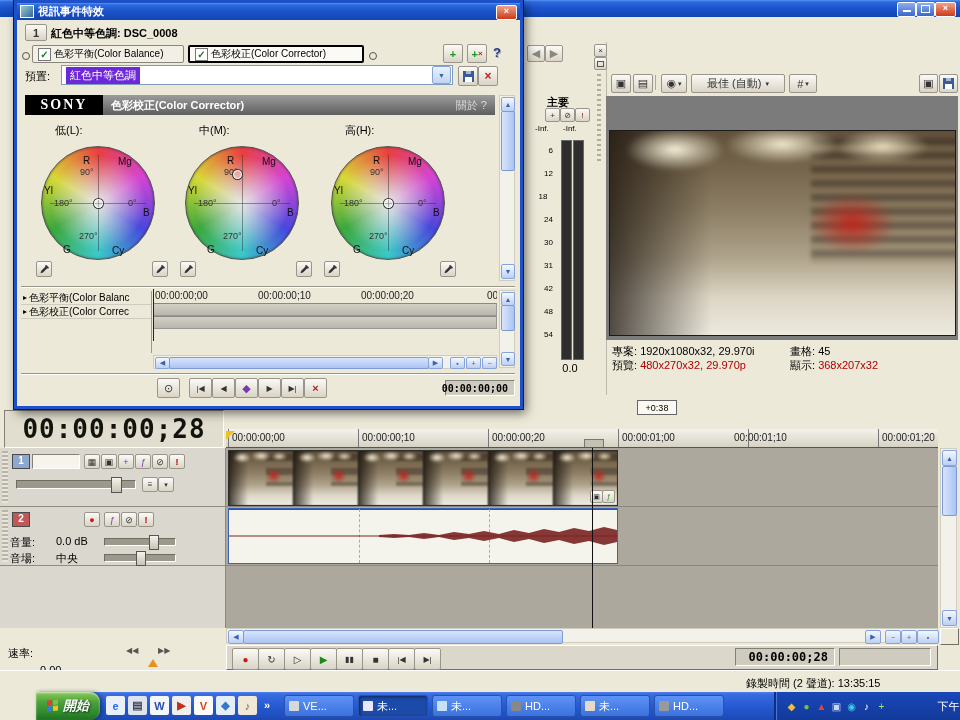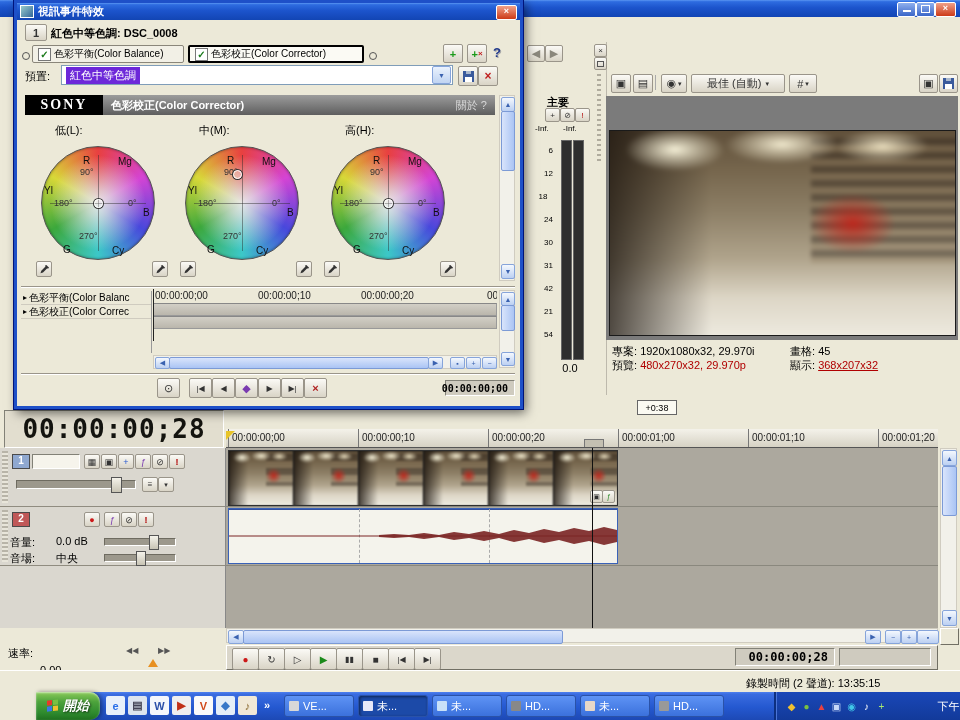--- a/index.html
+++ b/index.html
@@ -133,21 +133,21 @@
     <div class="x" style="left:10px;top:62px;font-size:8px;">-Inf.</div>
     <div class="x" style="left:38px;top:62px;font-size:8px;">-Inf.</div>
 
     <div class="x" style="left:8px;top:84px;width:20px;text-align:right;font-size:8px;">6</div>
     <div class="x" style="left:8px;top:107px;width:20px;text-align:right;font-size:8px;">12</div>
     <div class="x" style="left:8px;top:130px;width:20px;text-align:center;font-size:8px;">18</div>
     <div class="x" style="left:8px;top:153px;width:20px;text-align:right;font-size:8px;">24</div>
     <div class="x" style="left:8px;top:176px;width:20px;text-align:right;font-size:8px;">30</div>
     <div class="x" style="left:8px;top:199px;width:20px;text-align:right;font-size:8px;">31</div>
     <div class="x" style="left:8px;top:222px;width:20px;text-align:right;font-size:8px;">42</div>
-    <div class="x" style="left:8px;top:245px;width:20px;text-align:right;font-size:8px;">21</div>
+    <div class="x" style="left:8px;top:245px;width:20px;text-align:right;font-size:8px;">48</div>
     <div class="x" style="left:8px;top:268px;width:20px;text-align:right;font-size:8px;">54</div>
     <div class="x" style="left:36px;top:78px;width:9px;height:218px;background:#2E2E2E;border:1px solid #666;"></div>
     <div class="x" style="left:48px;top:78px;width:9px;height:218px;background:#2E2E2E;border:1px solid #666;"></div>
     <div class="x" style="left:30px;top:300px;width:30px;text-align:center;">0.0</div>
   </div>
 
   <div class="x" style="left:593px;top:42px;width:365px;height:353px;">
     <div class="x" style="left:0;top:0;width:13px;height:353px;border-right:1px solid #BDB9AC;">
       <div class="x icobtn" style="left:1px;top:2px;width:11px;height:11px;font-size:8px;">×</div>
       <div class="x icobtn" style="left:1px;top:15px;width:11px;height:11px;">
@@ -189,39 +189,39 @@
     <div class="x" style="left:197px;top:302px;">
       <span>畫格:</span>
       <span>45</span>
     </div>
     <div class="x" style="left:19px;top:316px;">
       <span>預覽:</span>
       <span style="color:#B00000;">480x270x32, 29.970p</span>
     </div>
     <div class="x" style="left:197px;top:316px;">
       <span>顯示:</span>
-      <span style="color:#B00000;text-decoration:underline;">368x207x32</span>
+      <span style="color:#B00000;">368x207x32</span>
     </div>
   </div>
 
   <div class="x" style="left:637px;top:400px;width:38px;height:13px;background:#FBFAF2;border:1px solid #666;font-size:9px;display:flex;align-items:center;justify-content:center;">+0:38</div>
 
   <div class="x sunken bigtime" style="left:4px;top:410px;width:218px;height:36px;">00:00:00;28</div>
 
   <div class="x" style="left:226px;top:429px;width:712px;height:19px;background:linear-gradient(180deg,#F4F2EA,#D6D2C4);border-bottom:1px solid #555;box-sizing:border-box;overflow:hidden;">
     <div class="x tick" style="left:2px;top:0;height:19px;"></div>
       <span class="x rlabel" style="left:6px;top:3px;">00:00:00;00</span>
     <div class="x tick" style="left:132px;top:0;height:19px;"></div>
       <span class="x rlabel" style="left:136px;top:3px;">00:00:00;10</span>
     <div class="x tick" style="left:262px;top:0;height:19px;"></div>
       <span class="x rlabel" style="left:266px;top:3px;">00:00:00;20</span>
     <div class="x tick" style="left:392px;top:0;height:19px;"></div>
       <span class="x rlabel" style="left:396px;top:3px;">00:00:01;00</span>
     <div class="x tick" style="left:522px;top:0;height:19px;"></div>
-      <span class="x rlabel" style="left:526px;top:3px;">00:00:01;10</span>
+      <span class="x rlabel" style="left:508px;top:3px;">00:00:01;10</span>
     <div class="x tick" style="left:652px;top:0;height:19px;"></div>
       <span class="x rlabel" style="left:656px;top:3px;">00:00:01;20</span>
     <div class="x" style="left:358px;top:10px;width:18px;height:8px;background:#C4C0B2;border:1px solid #777;"></div>
     <div class="x" style="left:0;top:2px;width:0;height:0;border-left:9px solid #E8C428;border-bottom:9px solid transparent;"></div>
   </div>
 
   <div class="x hdr-bg" style="left:0;top:448px;width:226px;height:180px;">
 
     <div class="x" style="left:0;top:0;width:225px;height:58px;border-bottom:1px solid #908C80;">
       <div class="x grip" style="left:2px;top:3px;height:52px;"></div>

